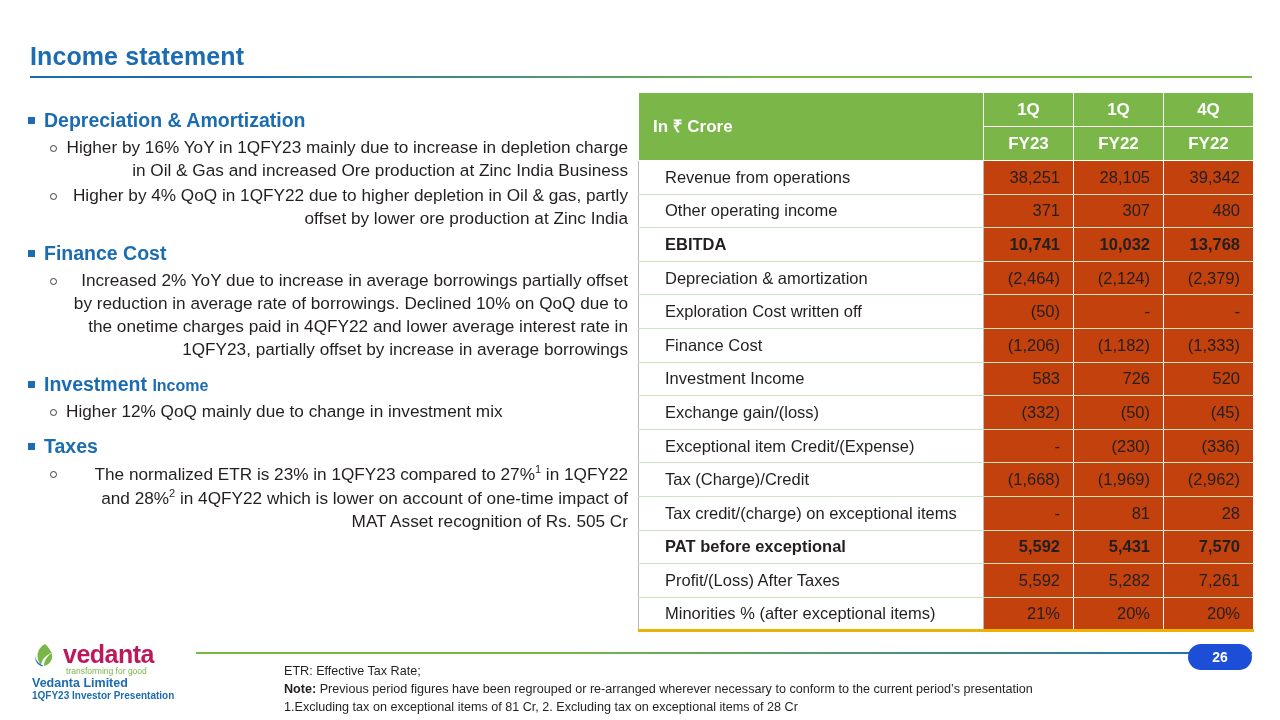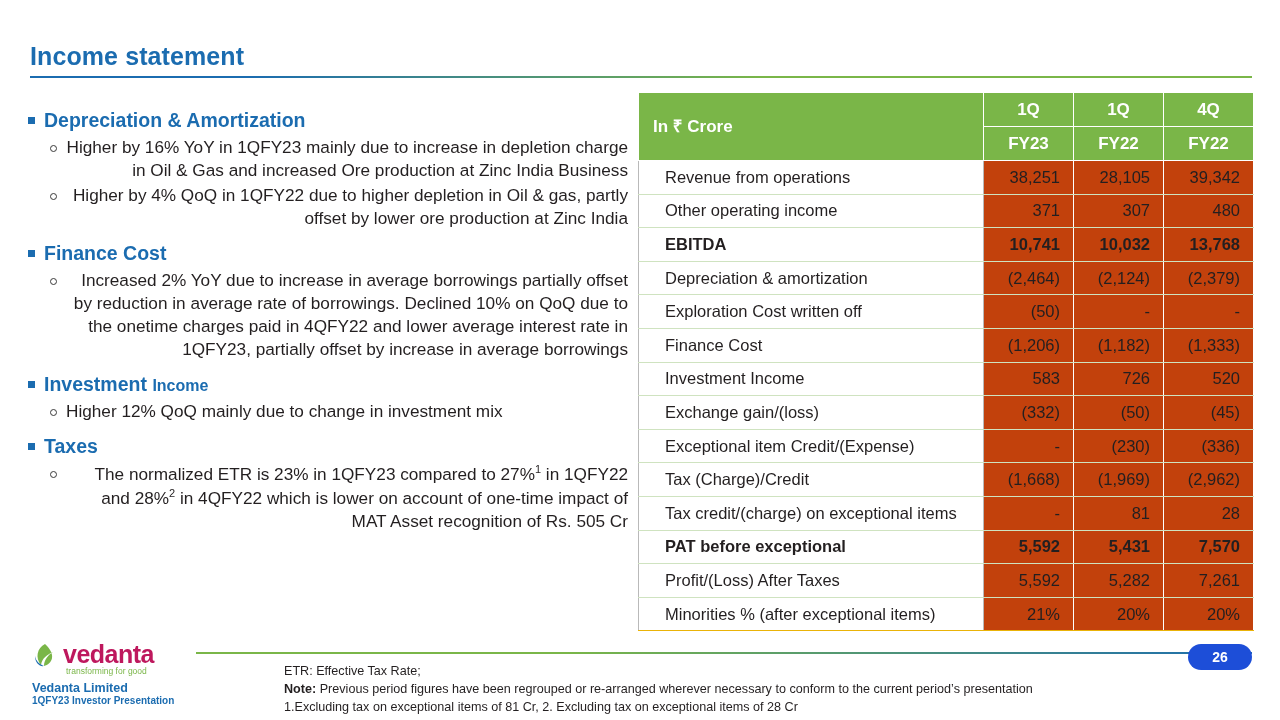--- a/index.html
+++ b/index.html
@@ -69,21 +69,21 @@
   td.lbl {
     text-align:left; padding-left:26px; background:#ffffff;
     border-left:1px solid #b9b9b9; border-right:1px solid #b9b9b9;
   }
   td.num {
     text-align:right; padding-right:13px; background:#c2410c;
     border-right:1px solid #ffffff;
   }
   td.num.last { border-right:1px solid #ffffff; }
   tr.bold td { font-weight:bold; }
-  tr:last-child td { border-bottom:1px solid #eab308; }
+  tr:last-child td { border-bottom:3px solid #eab308; }
   col.c0 { width:345px; }
   col.c1 { width:90px; }
   col.c2 { width:90px; }
   col.c3 { width:90px; }
 
   
   .bottom-rule {
     position:absolute; left:196px; top:652px; width:1056px; height:2px;
     background:linear-gradient(to right, #7ab648 0%, #7ab648 35%, #1b6cb0 100%);
   }
@@ -91,21 +91,21 @@
   .logo-row { display:flex; align-items:center; }
   .logo-mark { width:26px; height:26px; position:relative; flex:none; margin-right:5px;}
   .logo-text {
     font-size:25px; font-weight:bold; color:#be185d; letter-spacing:-0.5px;
     font-family:"Liberation Sans", sans-serif;
   }
   .logo-tag {
     font-size:8.5px; color:#7ab648; margin-left:34px; margin-top:-3px; 
   }
   .co-name {
-    font-size:12.5px; font-weight:bold; color:#1b6cb0; margin-top:5px;
+    font-size:12.5px; font-weight:bold; color:#1b6cb0; 
   }
   .co-sub {
     font-size:10px; font-weight:bold; color:#1b6cb0;
   }
   .notes {
     position:absolute; left:284px; top:663px; width:900px;
     font-size:12.6px; color:#231f20; line-height:1.42;
   }
   .notes b { font-weight:bold; }
   .pagebadge {

